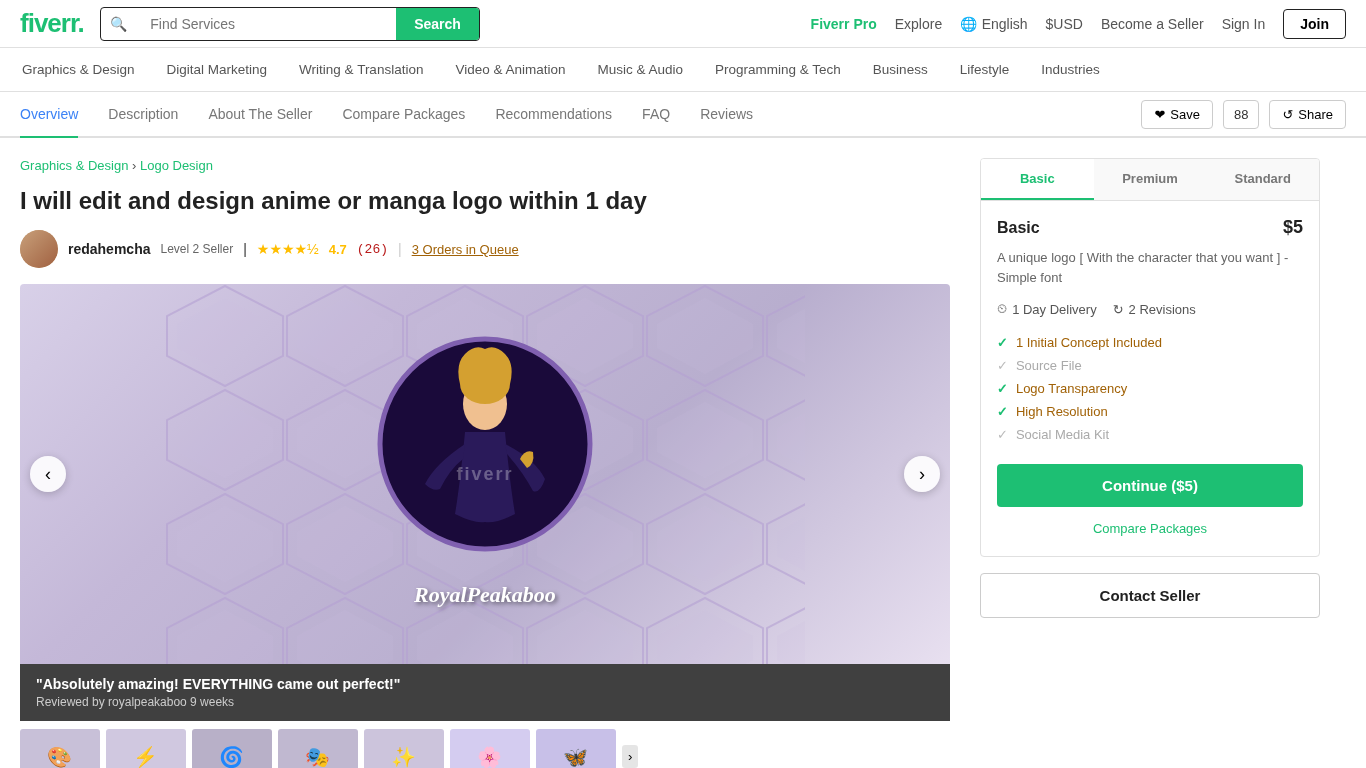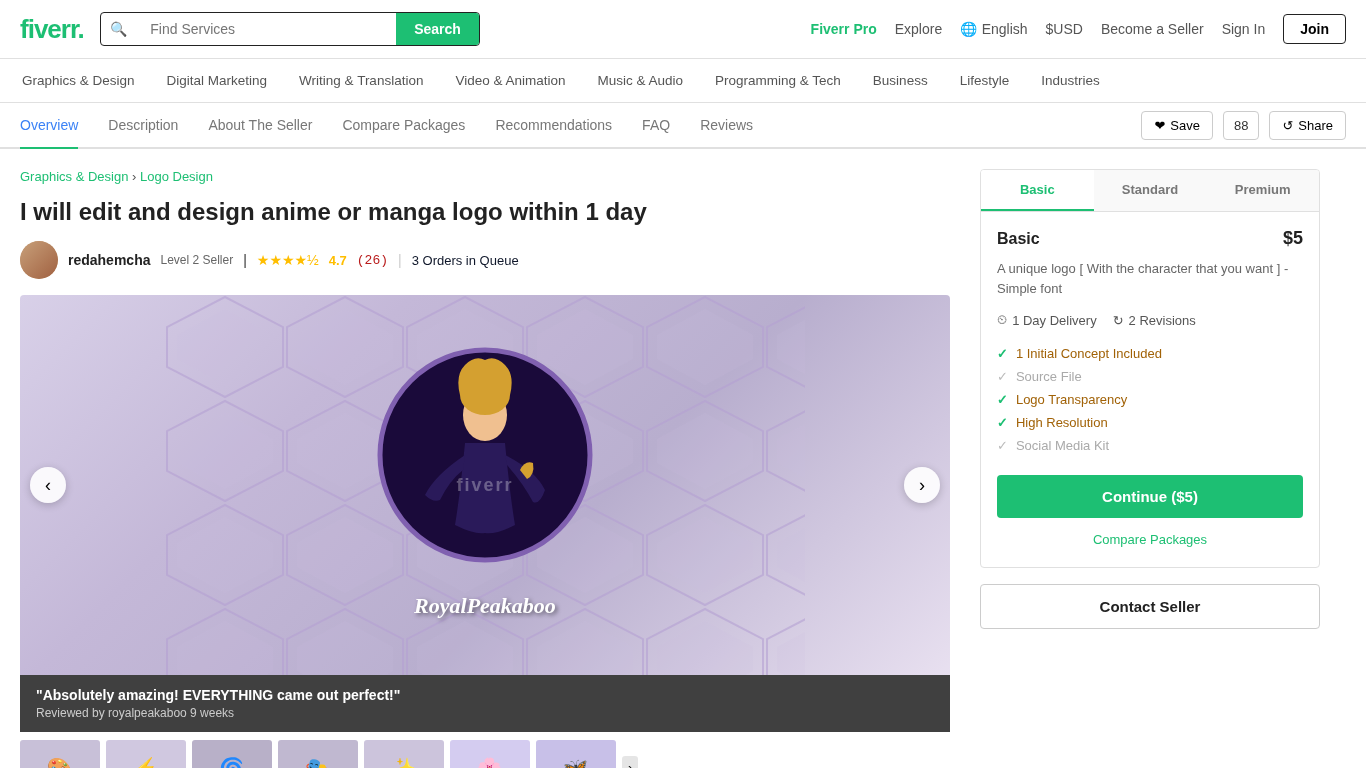--- a/index.html
+++ b/index.html
@@ -1,19 +1,19 @@
 <!DOCTYPE html>
 <html><head>
   <meta charset="utf-8">
   <style>
     * { box-sizing: border-box; margin: 0; padding: 0; }
     body { font-family: 'Helvetica Neue', Arial, sans-serif; font-size: 14px; color: #333; background: #fff; }
 
     
-    .header { display: flex; align-items: center; padding: 0 20px; height: 59px; border-bottom: 1px solid #e0e0e0; gap: 16px; }
+    .header { display: flex; align-items: center; padding: 0 20px; height: 48px; border-bottom: 1px solid #e0e0e0; gap: 16px; }
     .logo { font-size: 26px; font-weight: 900; color: #222; letter-spacing: -1px; flex-shrink: 0; }
     .logo span { color: #1dbf73; }
     .search-bar { display: flex; flex: 1; max-width: 380px; border: 1.5px solid #222; border-radius: 4px; overflow: hidden; }
     .search-bar input { flex: 1; padding: 8px 12px; border: none; outline: none; font-size: 14px; color: #666; }
     .search-btn { background: #1dbf73; color: #fff; border: none; padding: 8px 18px; font-size: 14px; font-weight: 600; cursor: pointer; }
     .header-right { display: flex; align-items: center; gap: 18px; margin-left: auto; }
     .fiverr-pro { color: #1dbf73; font-weight: 700; font-size: 14px; }
     .header-link { color: #555; font-size: 14px; cursor: pointer; }
     .globe-link { display: flex; align-items: center; gap: 4px; color: #555; font-size: 14px; cursor: pointer; }
     .join-btn { border: 1.5px solid #222; border-radius: 4px; padding: 6px 16px; font-size: 14px; font-weight: 600; cursor: pointer; background: #fff; }
@@ -42,21 +42,21 @@
     .gig-title { font-size: 24px; font-weight: 700; color: #222; margin-bottom: 14px; line-height: 1.3; }
     .seller-info { display: flex; align-items: center; gap: 10px; margin-bottom: 16px; }
     .avatar { width: 38px; height: 38px; border-radius: 50%; background: #c8a07a; overflow: hidden; flex-shrink: 0; display: flex; align-items: center; justify-content: center; }
     .avatar-img { width: 100%; height: 100%; object-fit: cover; background: linear-gradient(135deg, #c8a07a 0%, #a06040 100%); border-radius: 50%; }
     .seller-name { font-weight: 600; color: #222; font-size: 14px; }
     .seller-level { font-size: 12px; color: #666; }
     .stars { color: #ffbe00; font-size: 14px; }
     .rating { font-weight: 700; color: #ffbe00; font-size: 13px; }
     .reviews { color: #b91c1c; font-size: 13px; font-family: Liberation Mono, monospace; }
     .divider { color: #ccc; }
-    .orders { color: #0f172a; font-size: 13px; }
+    .orders { color: #a16207; font-size: 13px; text-decoration: underline; }
 
     
     .carousel { position: relative; border-radius: 4px; overflow: hidden; margin-bottom: 0; }
     .carousel-main { position: relative; }
     .carousel-img { width: 100%; height: 380px; background: linear-gradient(135deg, #d8d0e8 0%, #c4b8d8 30%, #b8aece 60%, #e8e0f0 100%); display: flex; align-items: center; justify-content: center; overflow: hidden; }
     .watermark { position: absolute; color: rgba(255,255,255,0.3); font-size: 18px; font-weight: 700; top: 50%; left: 50%; transform: translate(-50%, -50%); letter-spacing: 2px; }
     .brand-text { position: absolute; bottom: 56px; left: 50%; transform: translateX(-50%); font-family: 'Georgia', serif; font-size: 22px; color: #fff; font-weight: 700; text-shadow: 2px 2px 4px rgba(0,0,0,0.5); white-space: nowrap; font-style: italic; }
     .carousel-arrow { position: absolute; top: 50%; transform: translateY(-50%); background: rgba(255,255,255,0.9); border: none; border-radius: 50%; width: 36px; height: 36px; font-size: 18px; cursor: pointer; display: flex; align-items: center; justify-content: center; box-shadow: 0 2px 8px rgba(0,0,0,0.2); z-index: 10; }
     .carousel-arrow.left { left: 10px; }
     .carousel-arrow.right { right: 10px; }
@@ -230,22 +230,22 @@
         <button class="thumb-arrow">›</button>
       </div>
     </div>
   </div>
 
   <div class="right-col">
     <div class="package-card">
 
       <div class="package-tabs">
         <div class="pkg-tab active">Basic</div>
+        <div class="pkg-tab">Premium</div>
         <div class="pkg-tab">Standard</div>
-        <div class="pkg-tab">Premium</div>
       </div>
 
       <div class="pkg-body">
         <div class="pkg-title-row">
           <span class="pkg-name">Basic</span>
           <span class="pkg-price">$5</span>
         </div>
         <p class="pkg-desc">A unique logo [ With the character that you want ] - Simple font</p>
         <div class="pkg-meta">
           <div class="meta-item">

